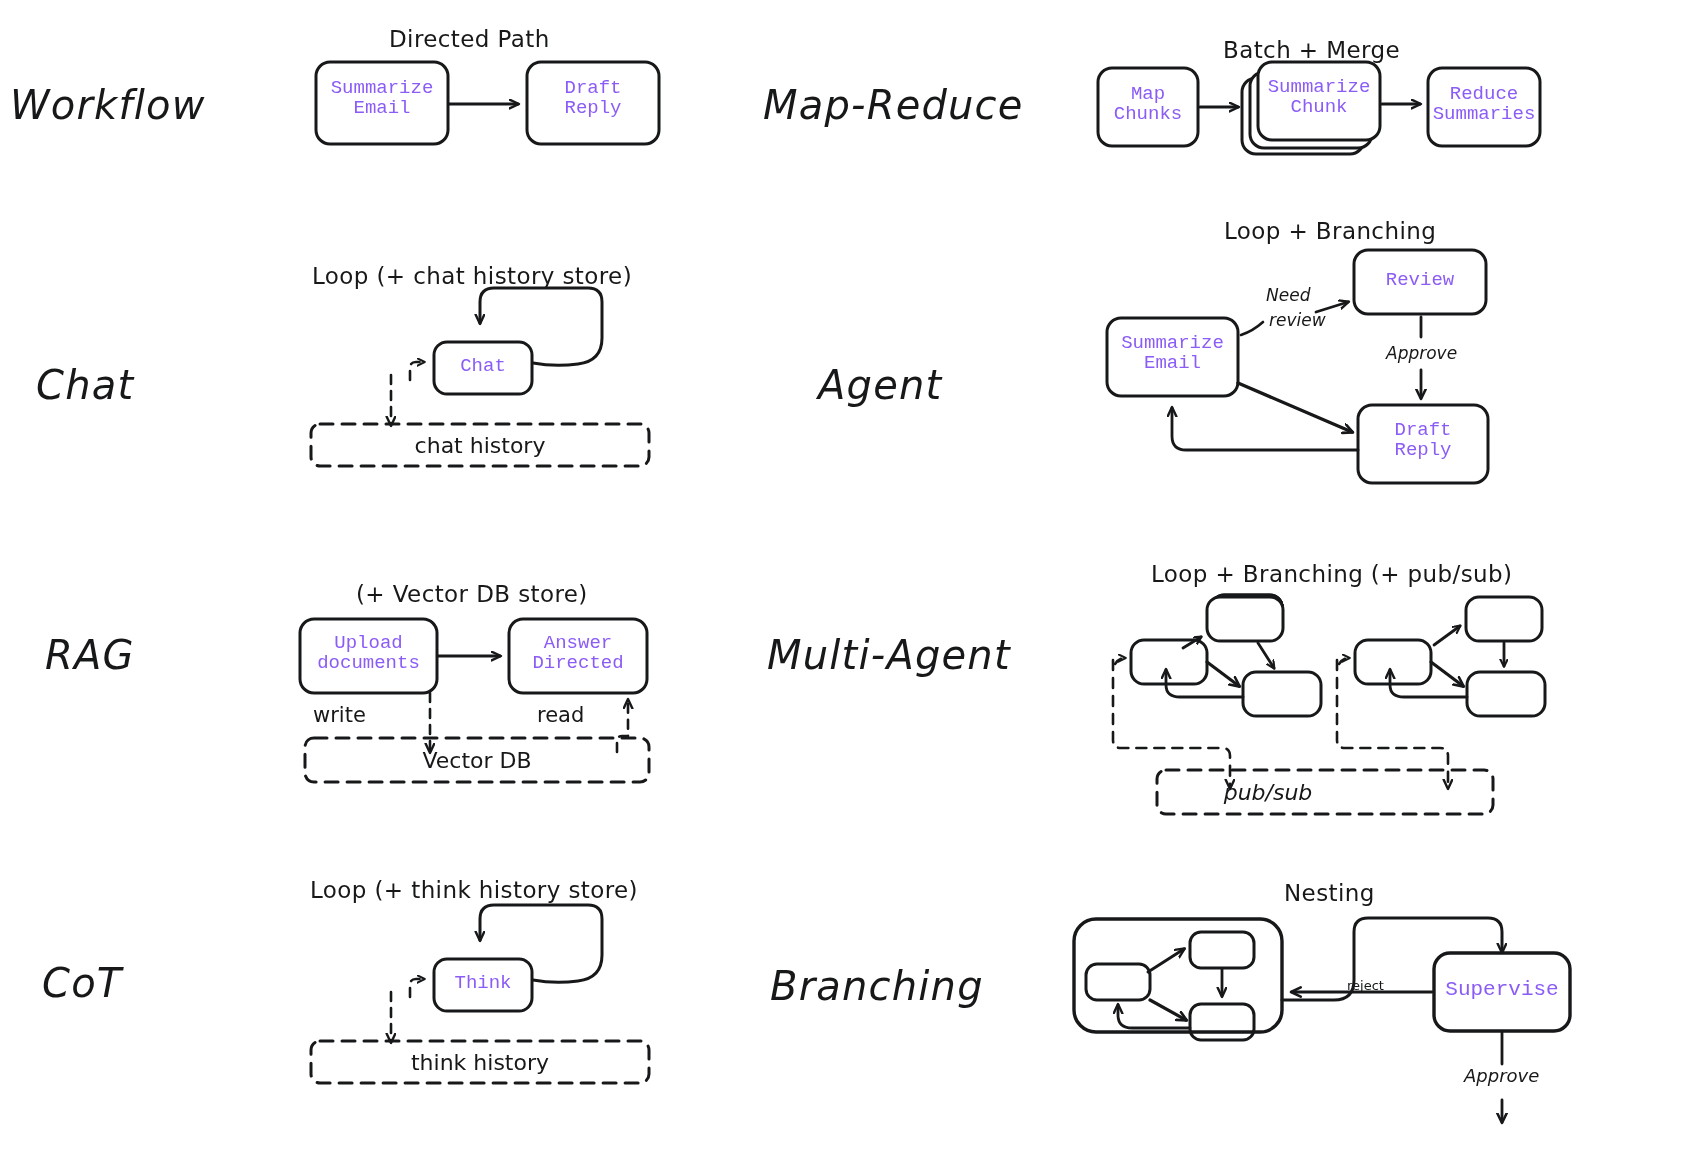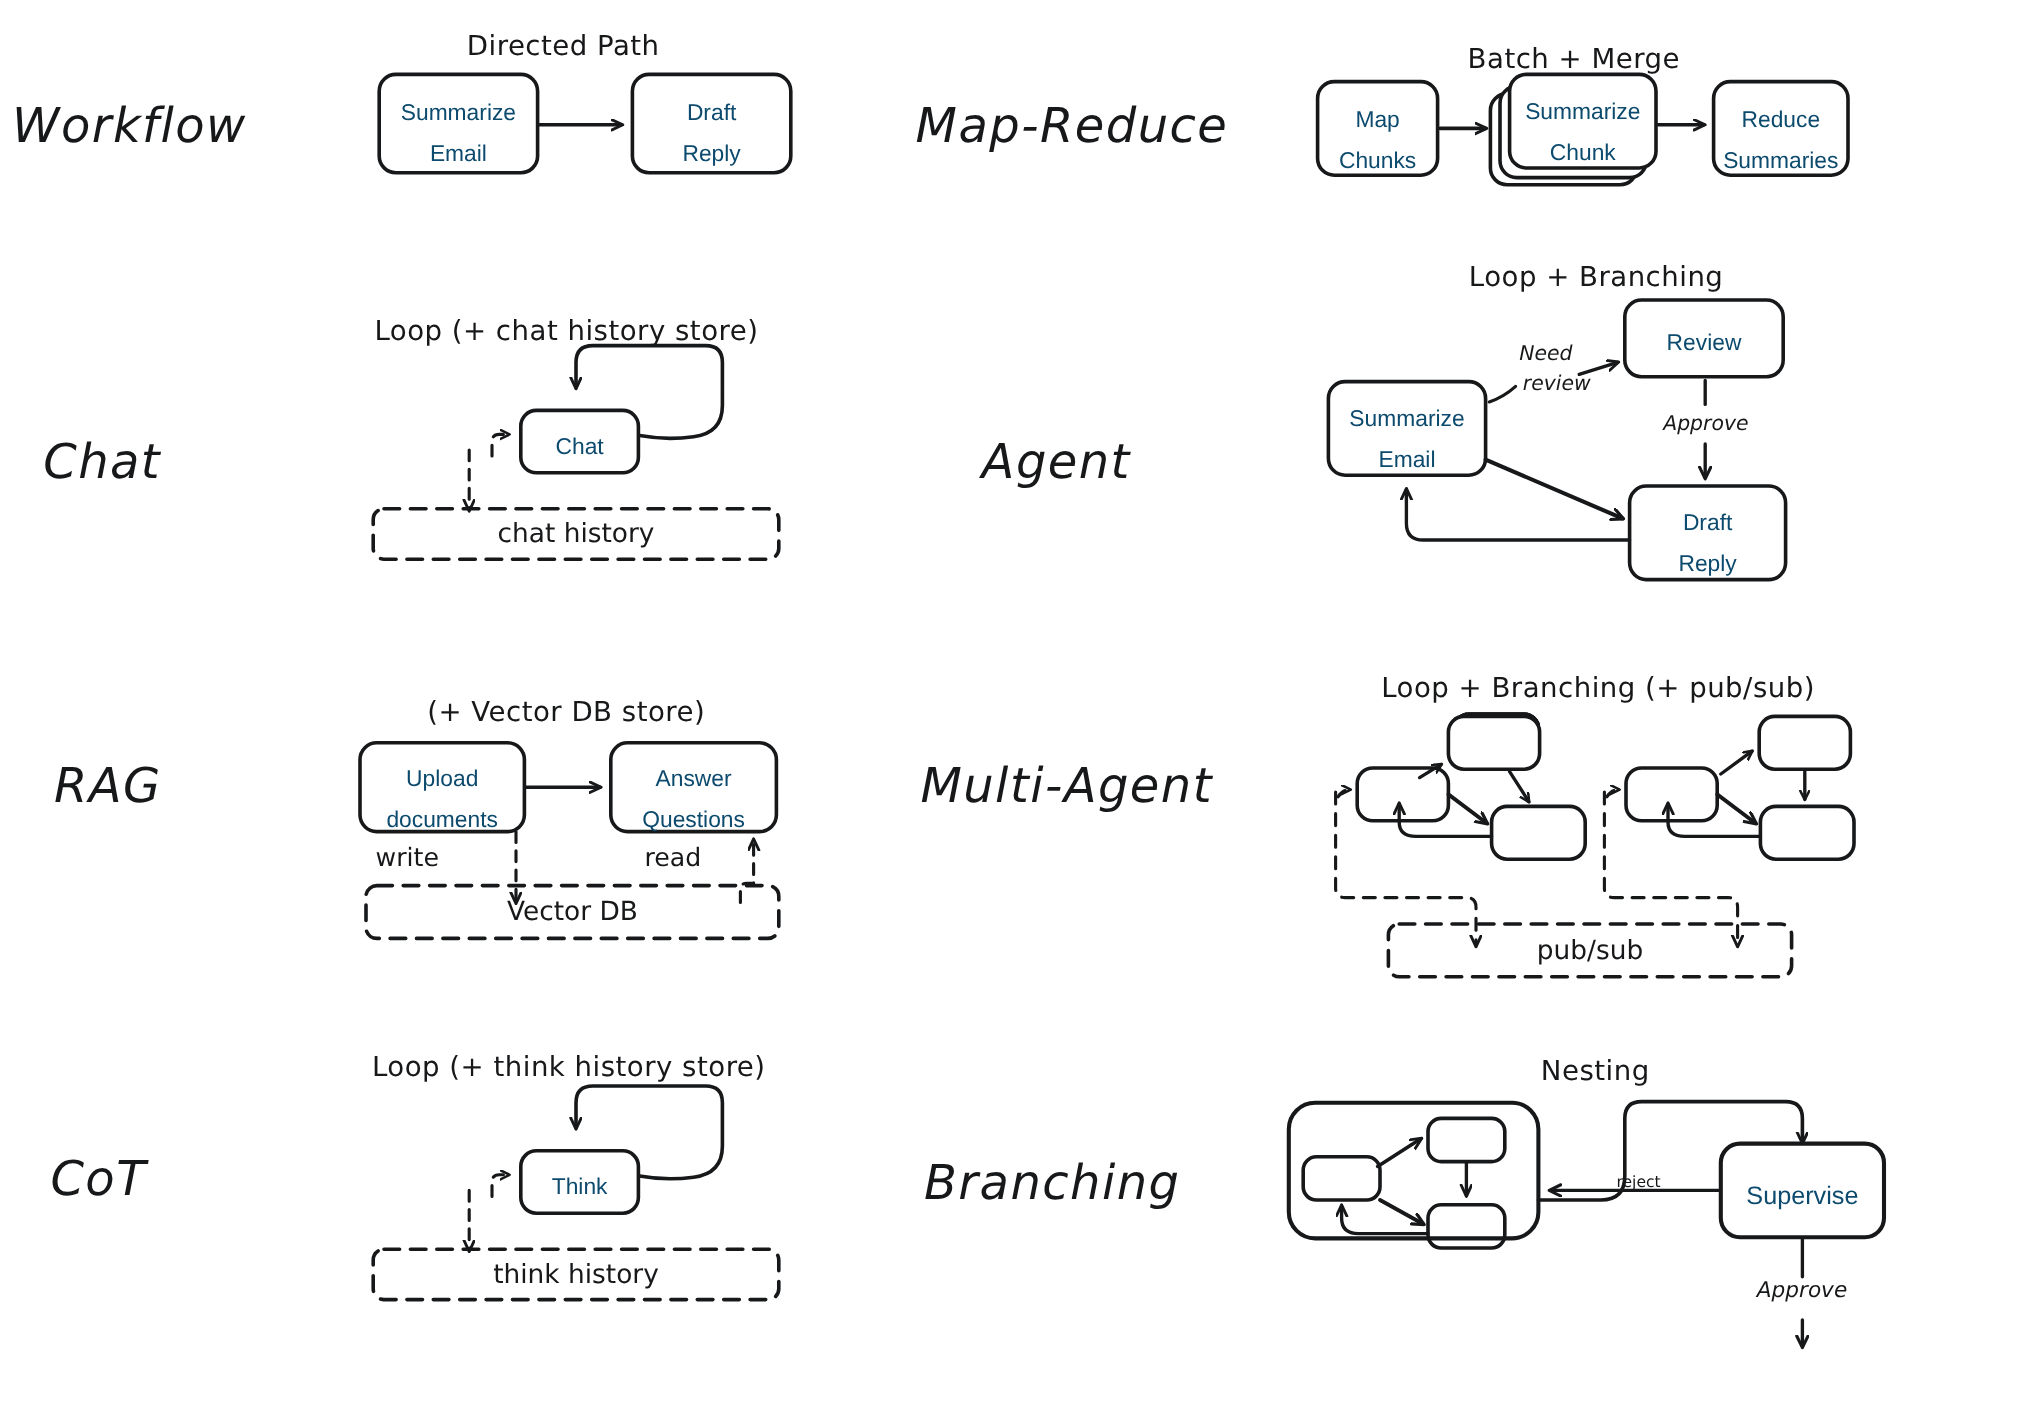--- a/index.html
+++ b/index.html
@@ -28,24 +28,24 @@
     position:absolute;
     font-family:"DejaVu Sans",sans-serif;
     font-size:23px;
     color:#17181a;
     white-space:nowrap;
     letter-spacing:.4px;
     margin-top:20px;
   }
   .nodetext{
     position:absolute;
-    font-family:Liberation Sans, sans-serif;
+    font-family:Liberation Mono, monospace;
     font-size:19px;
-    line-height:34px;
-    color:#0c4a6e;
+    line-height:20px;
+    color:#8b5cf6;
     text-align:center;
     white-space:pre-line;
     pointer-events:none;
   }
   .storetext{
     position:absolute;
     font-family:"DejaVu Sans",sans-serif;
     font-size:22px;
     color:#17181a;
     text-align:center;
@@ -274,26 +274,26 @@
   <div class="nodetext" style="left:1354px;top:270px;width:132px;">Review</div>
   <div class="nodetext" style="left:1358px;top:420px;width:130px;">Draft
 Reply</div>
   <div class="edgelabel" style="left:1266px;top:285px;">Need</div>
   <div class="edgelabel" style="left:1269px;top:310px;">review</div>
   <div class="edgelabel" style="left:1386px;top:343px;">Approve</div>
 
   <div class="nodetext" style="left:300px;top:633px;width:137px;">Upload
 documents</div>
   <div class="nodetext" style="left:509px;top:633px;width:138px;">Answer
-Questions</div>
+Directed</div>
   <div class="storetext" style="left:305px;top:748px;width:344px;">Vector DB</div>
   <div class="edgelabel plain" style="left:313px;top:703px;font-size:21px;">write</div>
   <div class="edgelabel plain" style="left:537px;top:703px;font-size:21px;">read</div>
 
-  <div class="storetext" style="left:1157px;top:780px;width:336px;">pub/sub</div>
+  <div class="storetext" style="left:1100px;top:780px;width:336px;font-style:italic;">pub/sub</div>
 
   <div class="nodetext" style="left:434px;top:973px;width:98px;">Think</div>
   <div class="storetext" style="left:311px;top:1050px;width:338px;">think history</div>
 
   <div class="nodetext" style="left:1434px;top:980px;width:136px;font-size:21px;">Supervise</div>
   <div class="edgelabel plain" style="left:1347px;top:978px;font-size:13px;">reject</div>
   <div class="edgelabel" style="left:1464px;top:1065px;font-size:18px;">Approve</div>
 
 </div>
 

